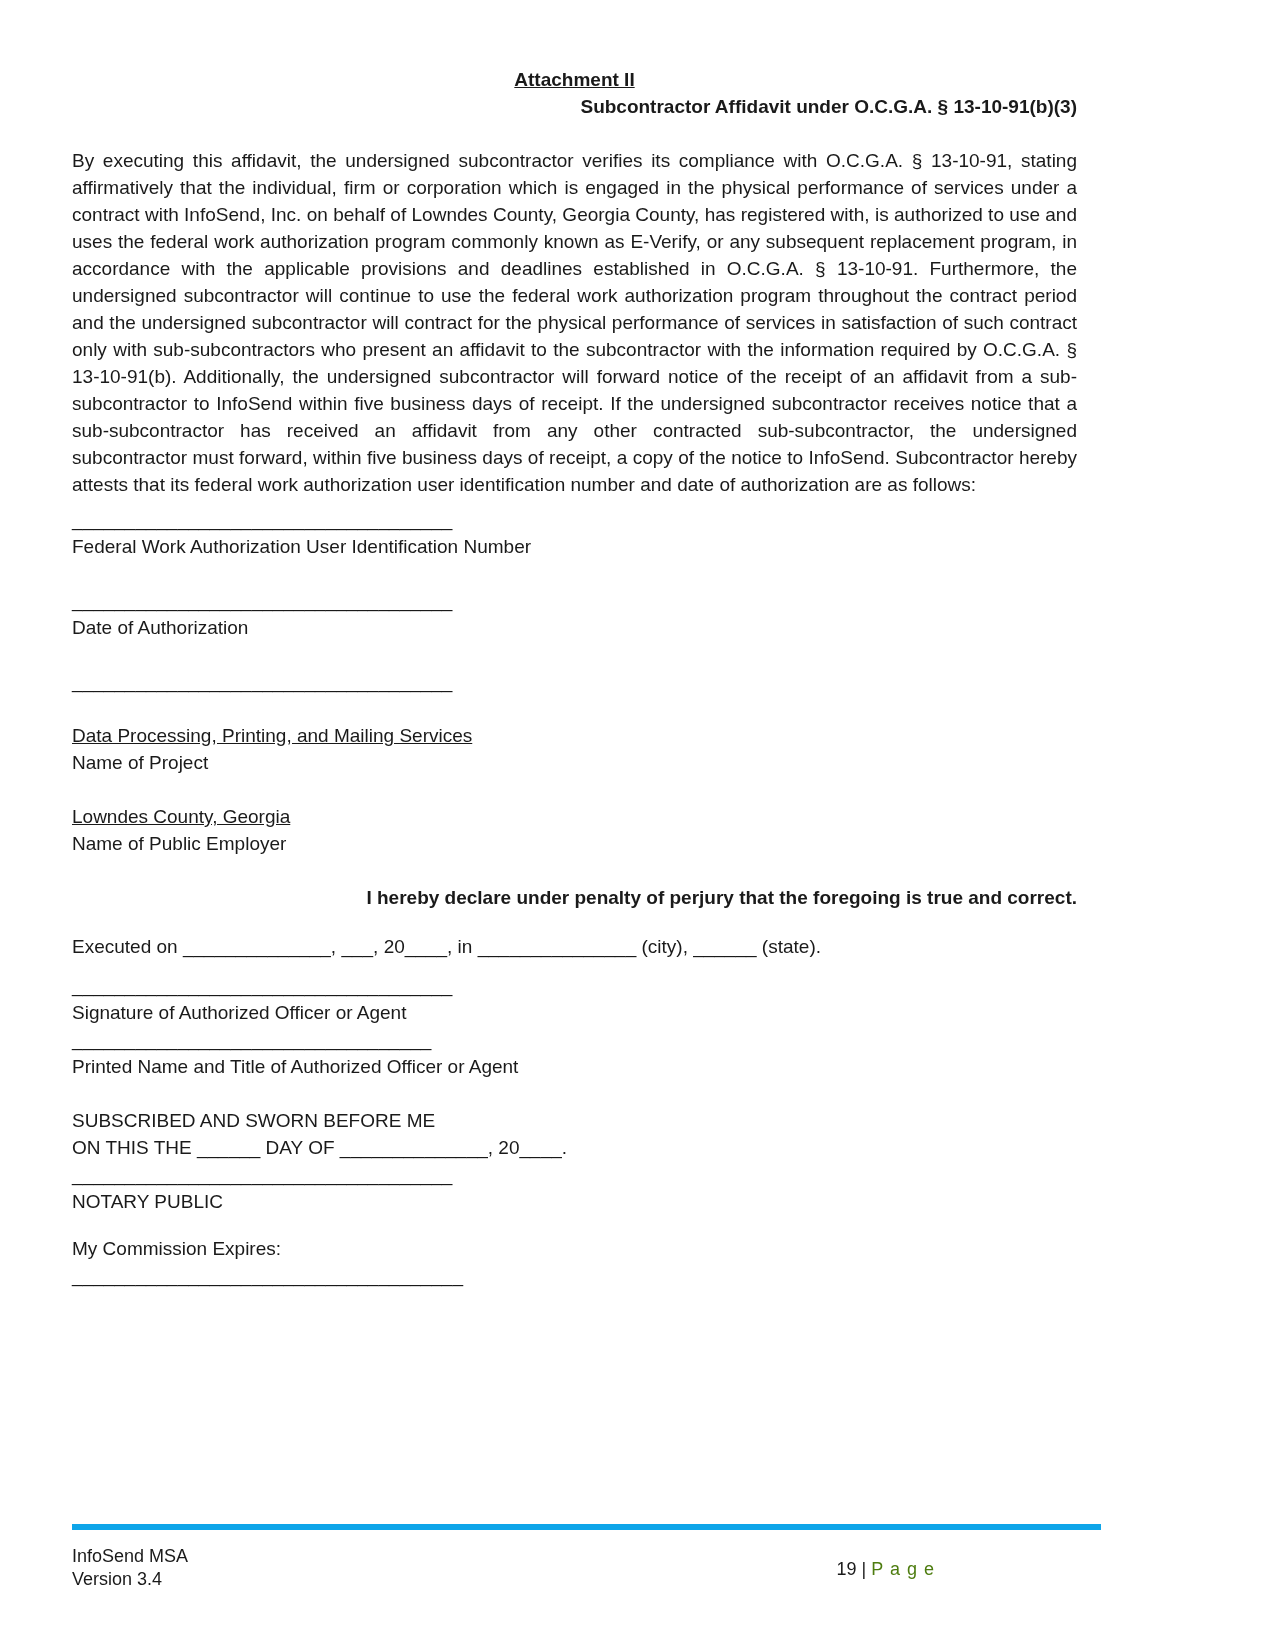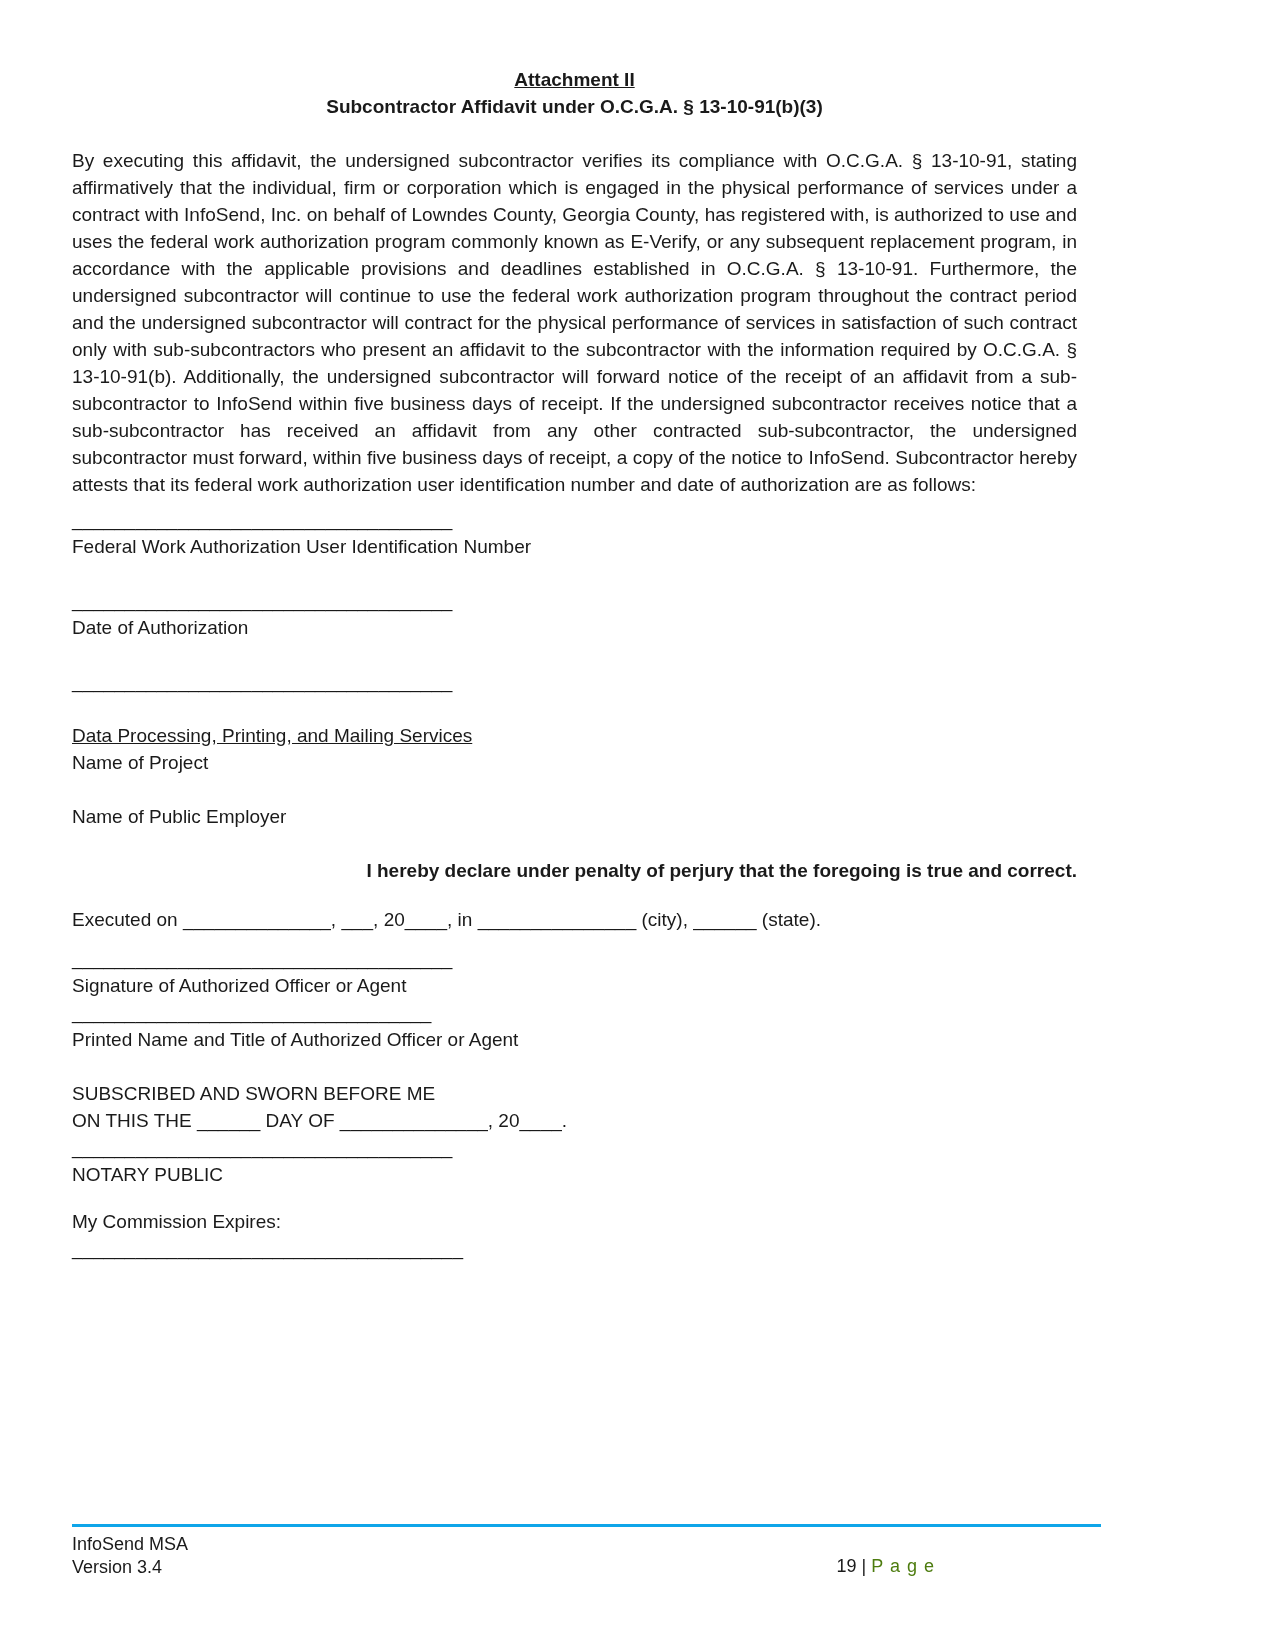--- a/index.html
+++ b/index.html
@@ -15,21 +15,21 @@
     box-sizing: border-box;
     padding: 66px 90px 0 72px;
     overflow: hidden;
   }
   .doc-title {
     text-align: center;
     font-weight: bold;
     text-decoration: underline;
   }
   .doc-subtitle {
-    text-align: center;
+    text-align: right;
     font-weight: bold;
   }
   .body-par {
     margin-top: 27px;
     text-align: justify;
   }
   .blank-line, .field-label, .filled-value, .plain-line {
     white-space: pre;
   }
   .field-group-first { margin-top: 8px; }
@@ -39,24 +39,24 @@
   .executed { margin-top: 22px; }
   .sig-group { margin-top: 12px; }
   .printed-group { }
   .sworn-block { margin-top: 27px; }
   .commission-label { margin-top: 20px; }
   .footer {
     position: absolute;
     left: 72px;
     right: 66px;
     top: 1524px;
-    border-top: 3px solid #0ea5e9;
+    border-top: 6px solid #0ea5e9;
     font-size: 18px;
     line-height: 23px;
-    padding-top: 6px;
+    padding-top: 15px;
   }
   .footer-left { color: #1a1a1a; }
   .page-num {
     position: absolute;
     right: 166px;
     top: 28px;
     white-space: pre;
   }
   .page-num .num, .page-num .pipe { color: #1a1a1a; }
   .page-num .page-word { color: #4d7c0f; letter-spacing: 1px; }
@@ -84,20 +84,21 @@
   <div class="field-group">
     <div class="blank-line">____________________________________</div>
   </div>
 
   <div class="field-group">
     <div class="filled-value">Data Processing, Printing, and Mailing Services</div>
     <div class="field-label">Name of Project</div>
   </div>
 
   <div class="field-group">
+    <div class="filled-value">Lowndes County, Georgia</div>
     <div class="field-label">Name of Public Employer</div>
   </div>
 
   <div class="declaration">I hereby declare under penalty of perjury that the foregoing is true and correct.</div>
 
   <div class="executed plain-line">Executed on ______________, ___, 20____, in _______________ (city), ______ (state).</div>
 
   <div class="sig-group">
     <div class="blank-line">____________________________________</div>
     <div class="field-label">Signature of Authorized Officer or Agent</div>

